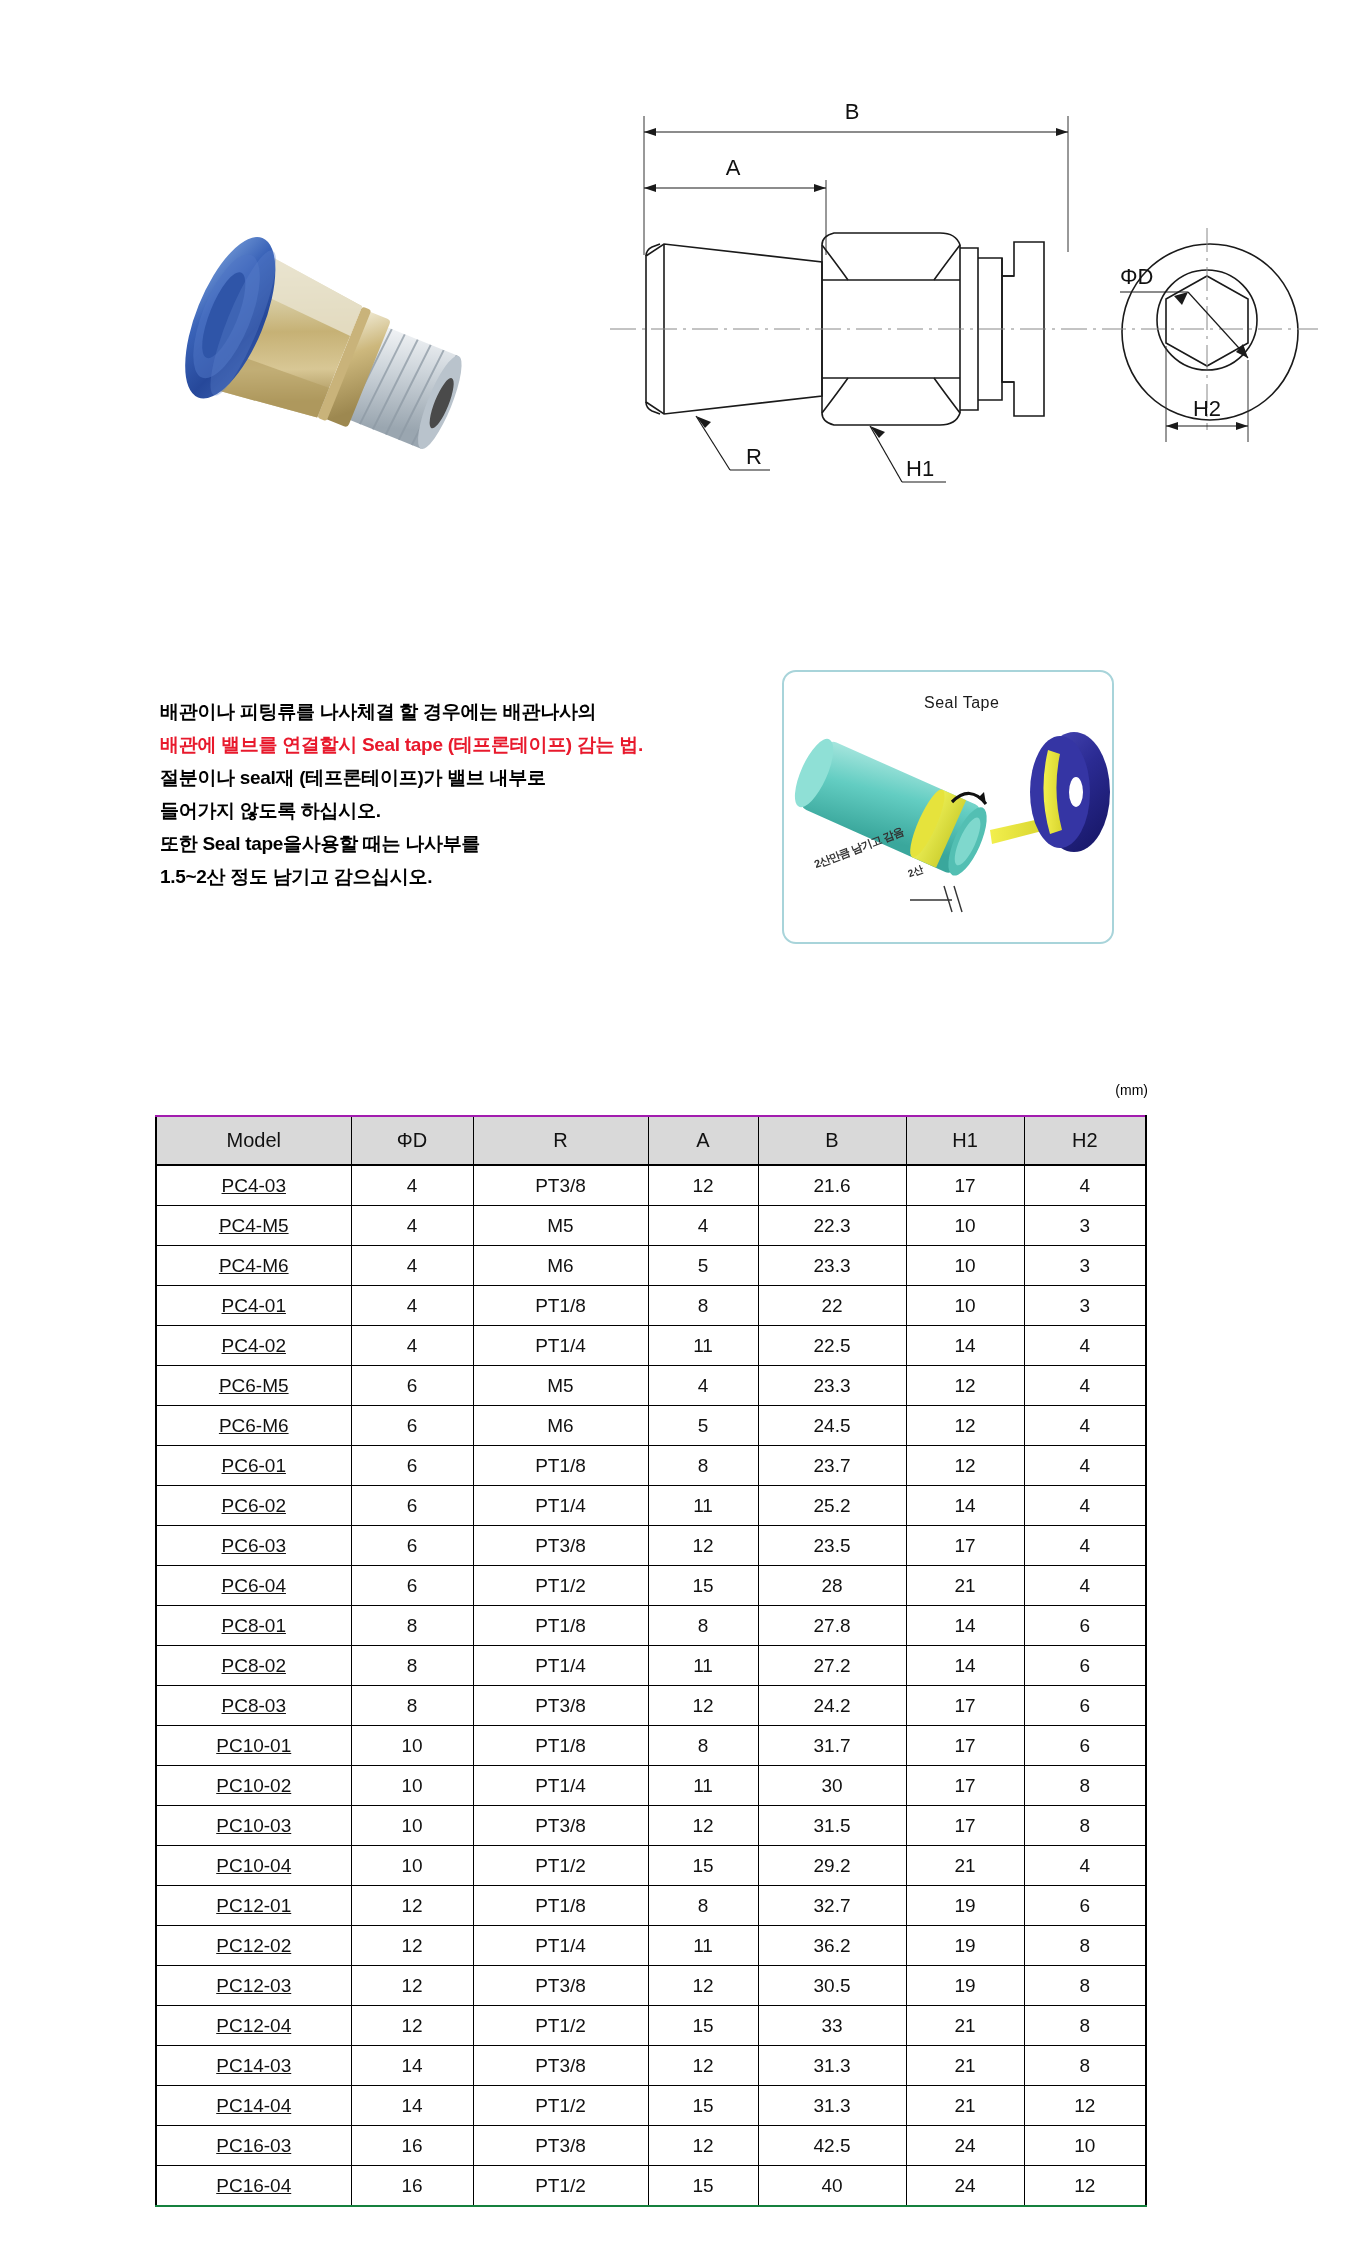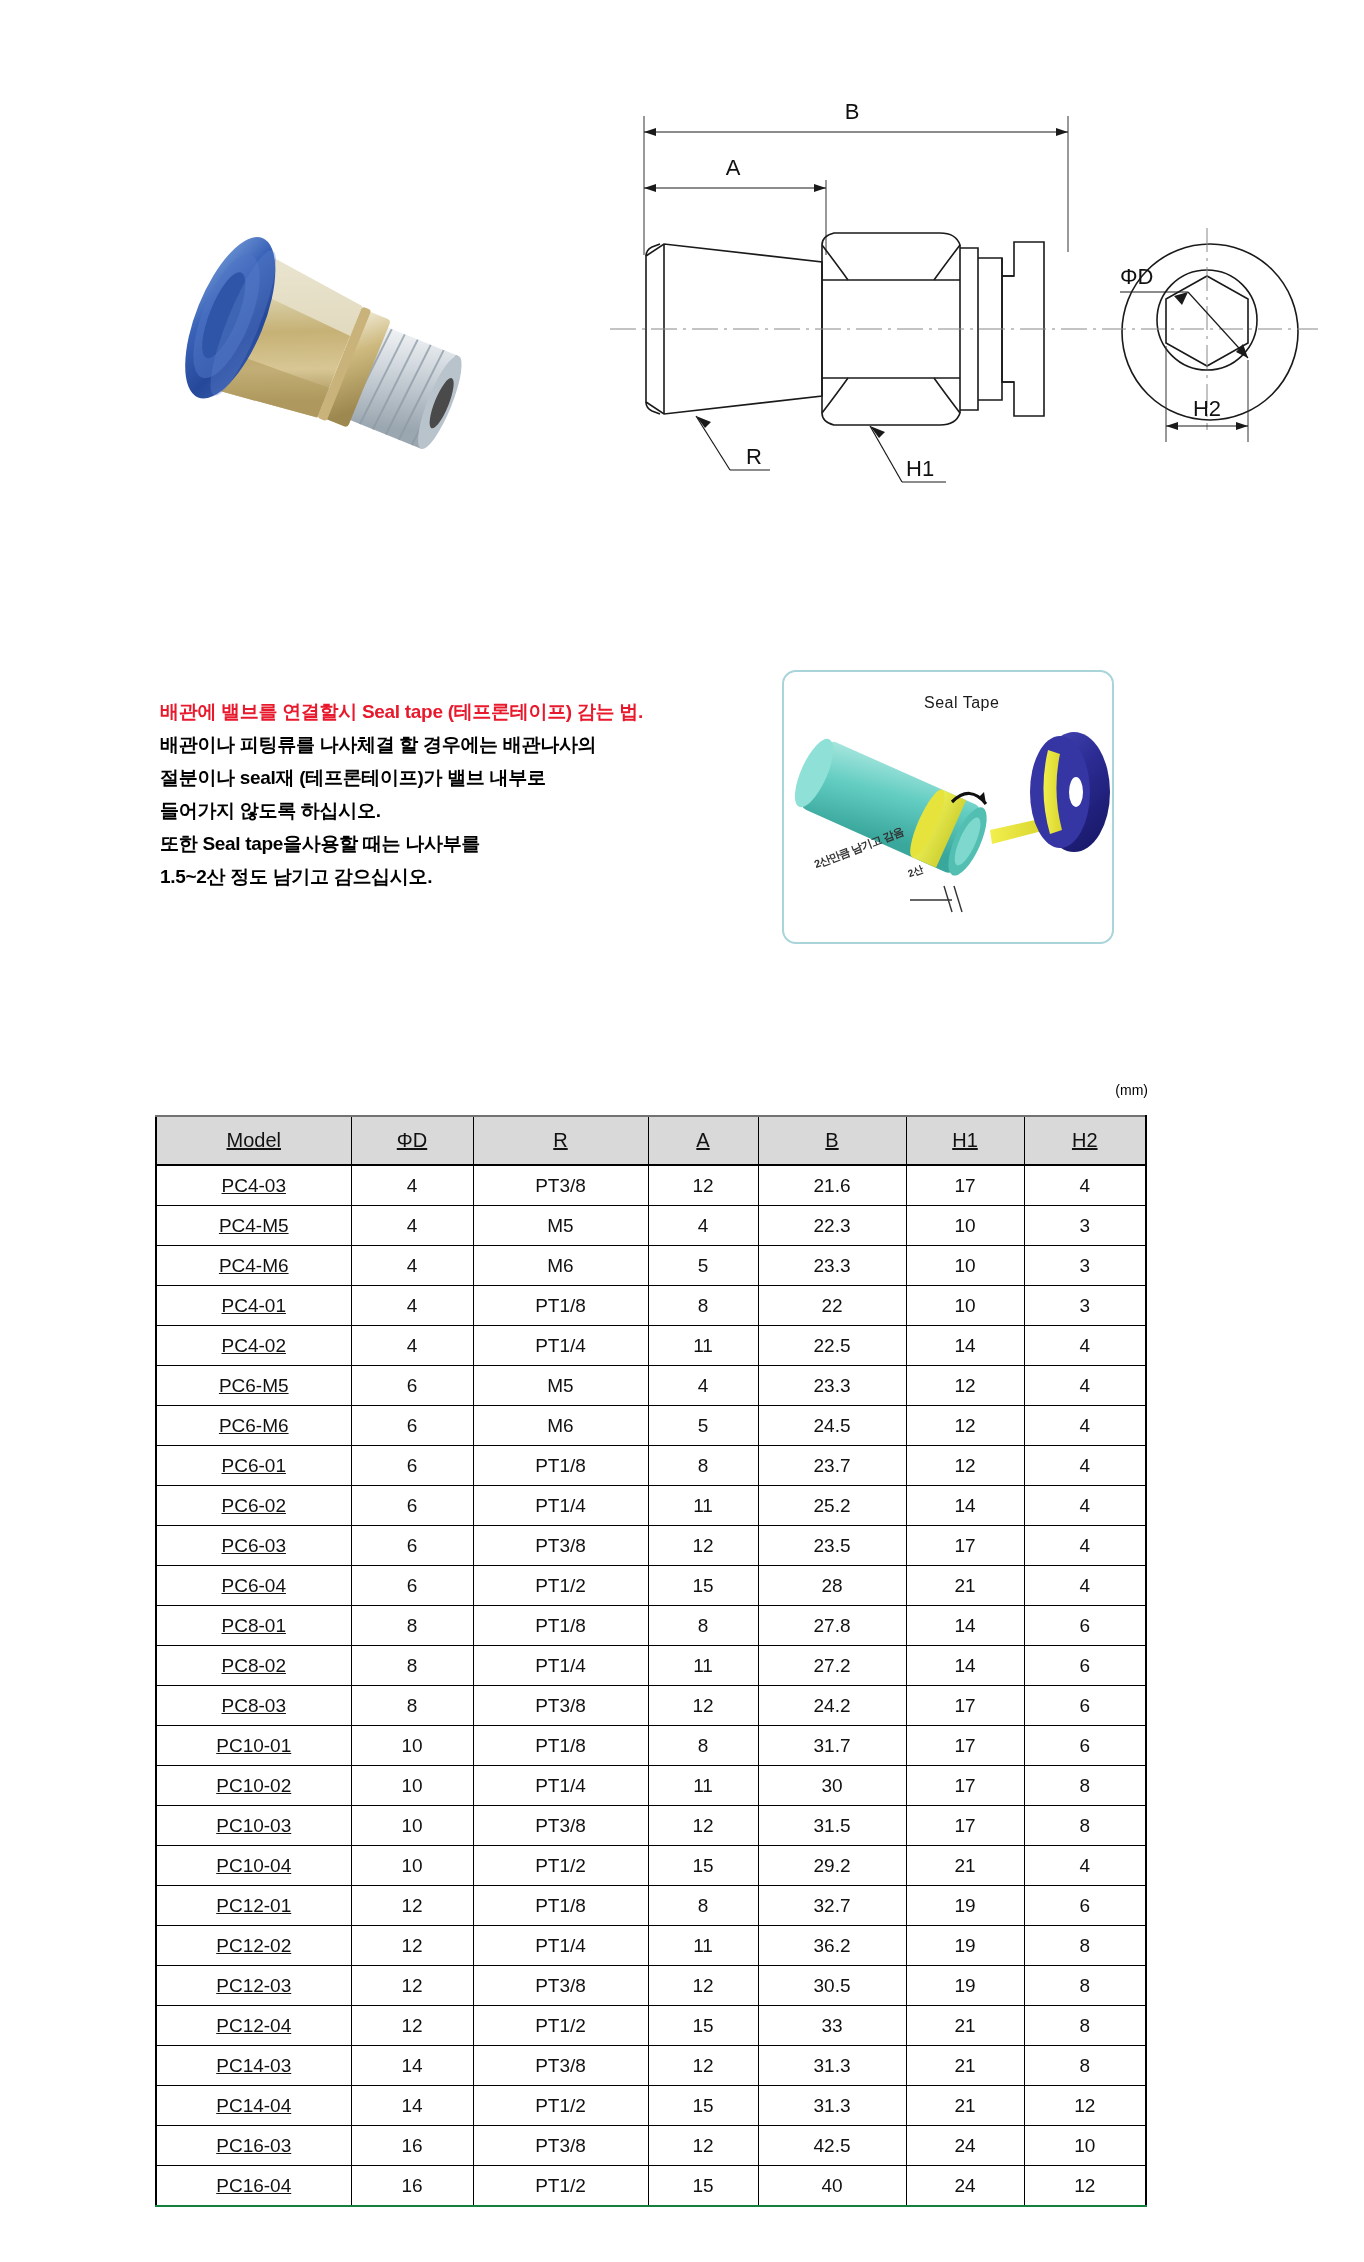--- a/index.html
+++ b/index.html
@@ -146,21 +146,21 @@
   #spec-table thead th {
     background: #d9d9d9;
     height: 47px;
     border-bottom: 2px solid #000;
     font-size: 20px;
   }
   #spec-table thead tr th:first-child { border-left: 2px solid #000; }
   #spec-table thead tr th:last-child  { border-right: 2px solid #000; }
   #spec-table tbody tr td:first-child { border-left: 2px solid #000; text-decoration: underline; }
   #spec-table tbody tr td:last-child  { border-right: 2px solid #000; }
-  #spec-table thead tr th { border-top: 2px solid #737373; text-decoration: underline; }
+  #spec-table thead tr th { border-top: 2px solid #a21caf; }
   #spec-table tbody tr:last-child td { border-bottom: 2px solid #15803d; }
 
   col.c-model { width: 195px; }
   col.c-d     { width: 122px; }
   col.c-r     { width: 175px; }
   col.c-a     { width: 110px; }
   col.c-b     { width: 148px; }
   col.c-h1    { width: 118px; }
   col.c-h2    { width: 122px; }
 </style>
@@ -301,22 +301,22 @@
         <path d="M648 356 L636 352 L636 360 Z" fill="#1a1a1a" stroke="none"></path>
         <text x="607" y="346" font-family="Liberation Sans, sans-serif" font-size="22" fill="#111" text-anchor="middle" stroke="none">H2</text>
       </g>
     </svg>
   </div>
 </div>
 
 <div id="note-section">
 
   <div id="note-text">
+    <div class="note-line">배관이나 피팅류를 나사체결 할 경우에는 배관나사의</div>
     <div class="note-line accent">배관에 밸브를 연결할시 Seal tape (테프론테이프) 감는 법.</div>
-    <div class="note-line">배관이나 피팅류를 나사체결 할 경우에는 배관나사의</div>
     <div class="note-line">절분이나 seal재 (테프론테이프)가 밸브 내부로</div>
     <div class="note-line">들어가지 않도록 하십시오.</div>
     <div class="note-line">또한 Seal tape을사용할 때는 나사부를</div>
     <div class="note-line">1.5~2산 정도 남기고 감으십시오.</div>
   </div>
 
   <div id="seal-figure">
     <div id="seal-tape-label">Seal Tape</div>
 
     <svg viewBox="0 0 328 270" width="328" height="270">

